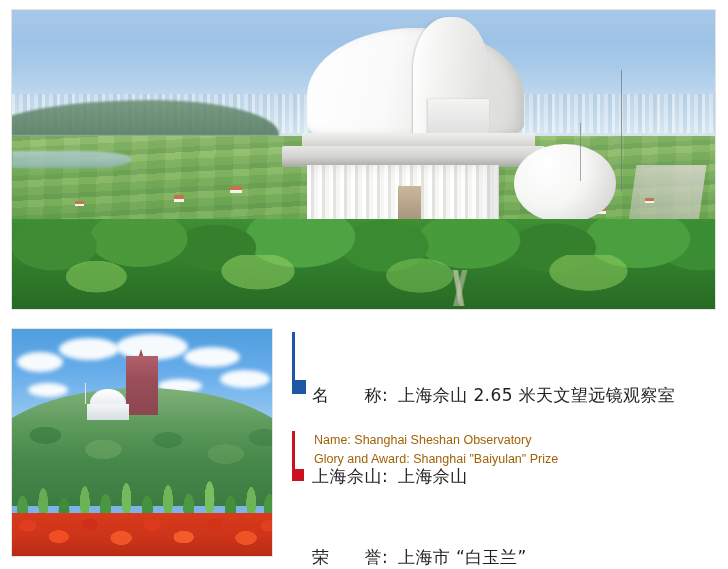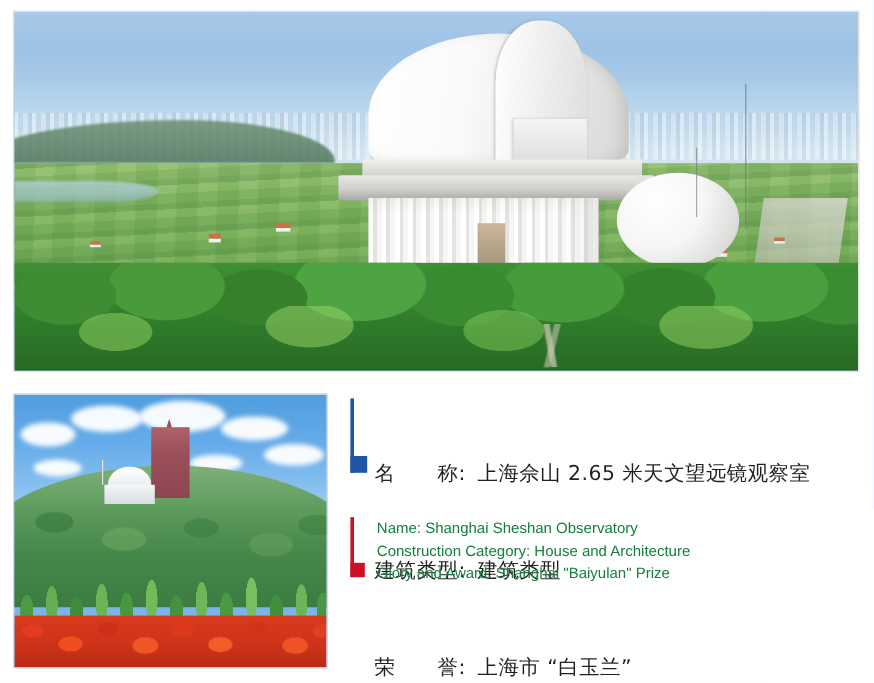--- a/index.html
+++ b/index.html
@@ -419,21 +419,21 @@
     display: inline-block;
     min-width: 86px;
     letter-spacing: 0.5px;
   }
   .cn-val { letter-spacing: 0.4px; }
 
   .en-block {
     position: absolute;
     left: 22px;
     top: 103px;
-    color: #15803d;
+    color: #a16207;
     font-family: "Liberation Sans", "DejaVu Sans", sans-serif;
     font-size: 12.5px;
     line-height: 19px;
   }
   .en-row { display: block; white-space: pre; }
 </style>
 </head>
 <body style="background: rgb(255, 255, 255);">
 
 <div class="photo-hero">
@@ -495,28 +495,27 @@
 
 <div class="info-panel">
 
   <div class="marker marker-cn" style="--cn: #1f55a5;">
     <span class="stem"></span>
     <span class="block"></span>
   </div>
 
   <div class="cn-block">
     <span class="cn-row"><span class="cn-label">名　　称:</span><span class="cn-val">上海佘山 2.65 米天文望远镜观察室</span></span>
-    <span class="cn-row"><span class="cn-label">建筑类型:</span><span class="cn-val">建筑类型</span></span>
+    <span class="cn-row"><span class="cn-label">上海佘山:</span><span class="cn-val">上海佘山</span></span>
     <span class="cn-row"><span class="cn-label">荣　　誉:</span><span class="cn-val">上海市 “白玉兰”</span></span>
   </div>
 
   <div class="marker marker-en" style="--en: #cc1122;">
     <span class="stem"></span>
     <span class="block"></span>
   </div>
 
   <div class="en-block">
     <span class="en-row">Name: Shanghai Sheshan Observatory</span>
-    <span class="en-row">Construction Category: House and Architecture</span>
     <span class="en-row">Glory and Award: Shanghai "Baiyulan" Prize</span>
   </div>
 
 </div>
 
 </body></html>

